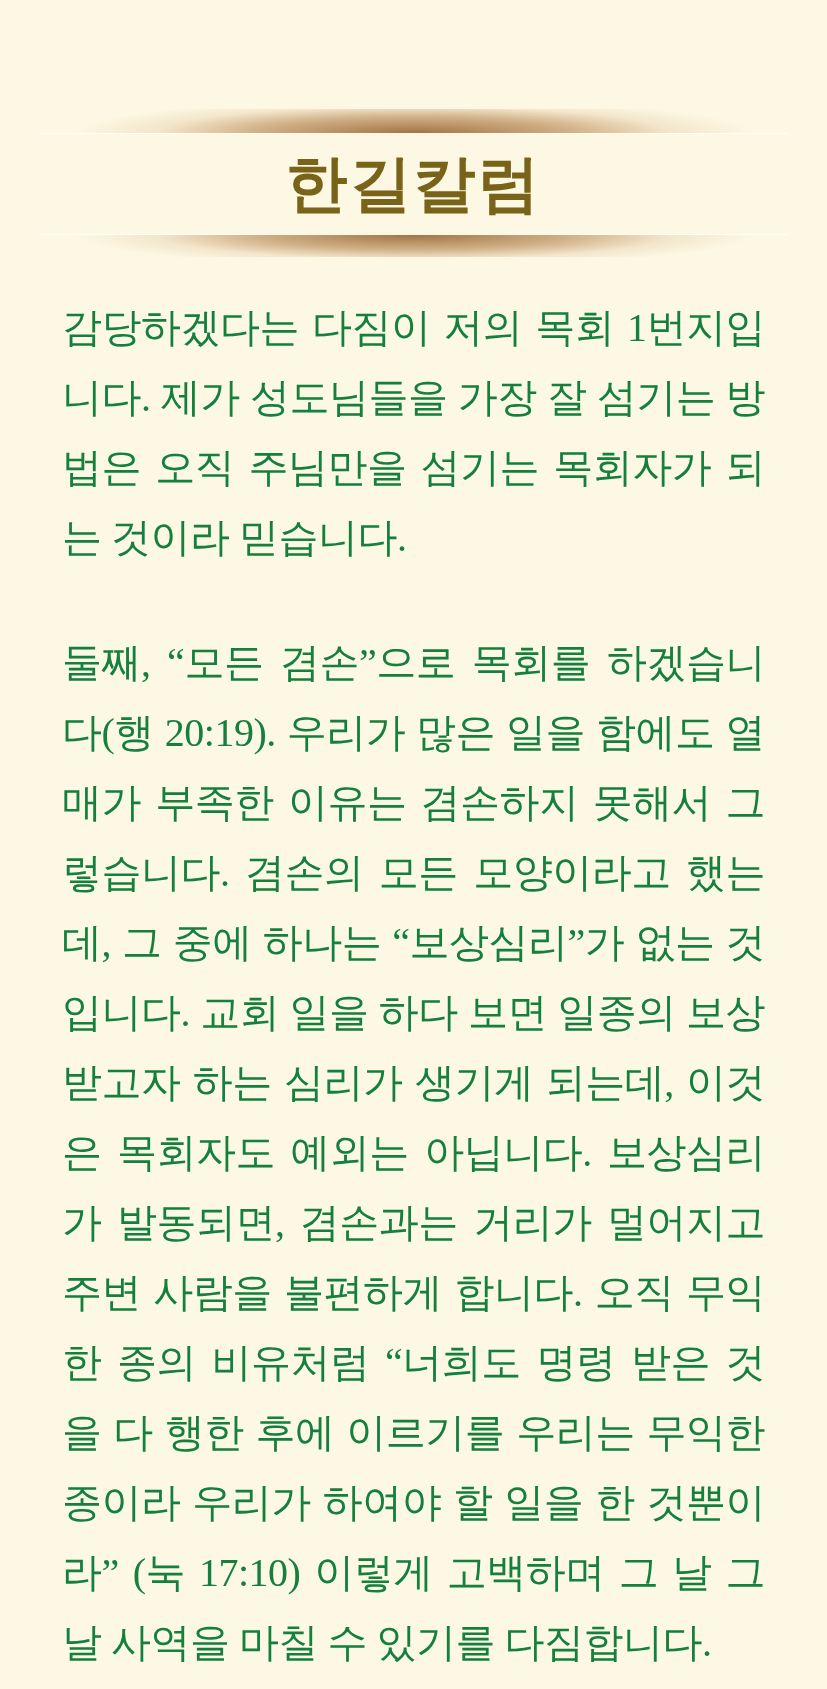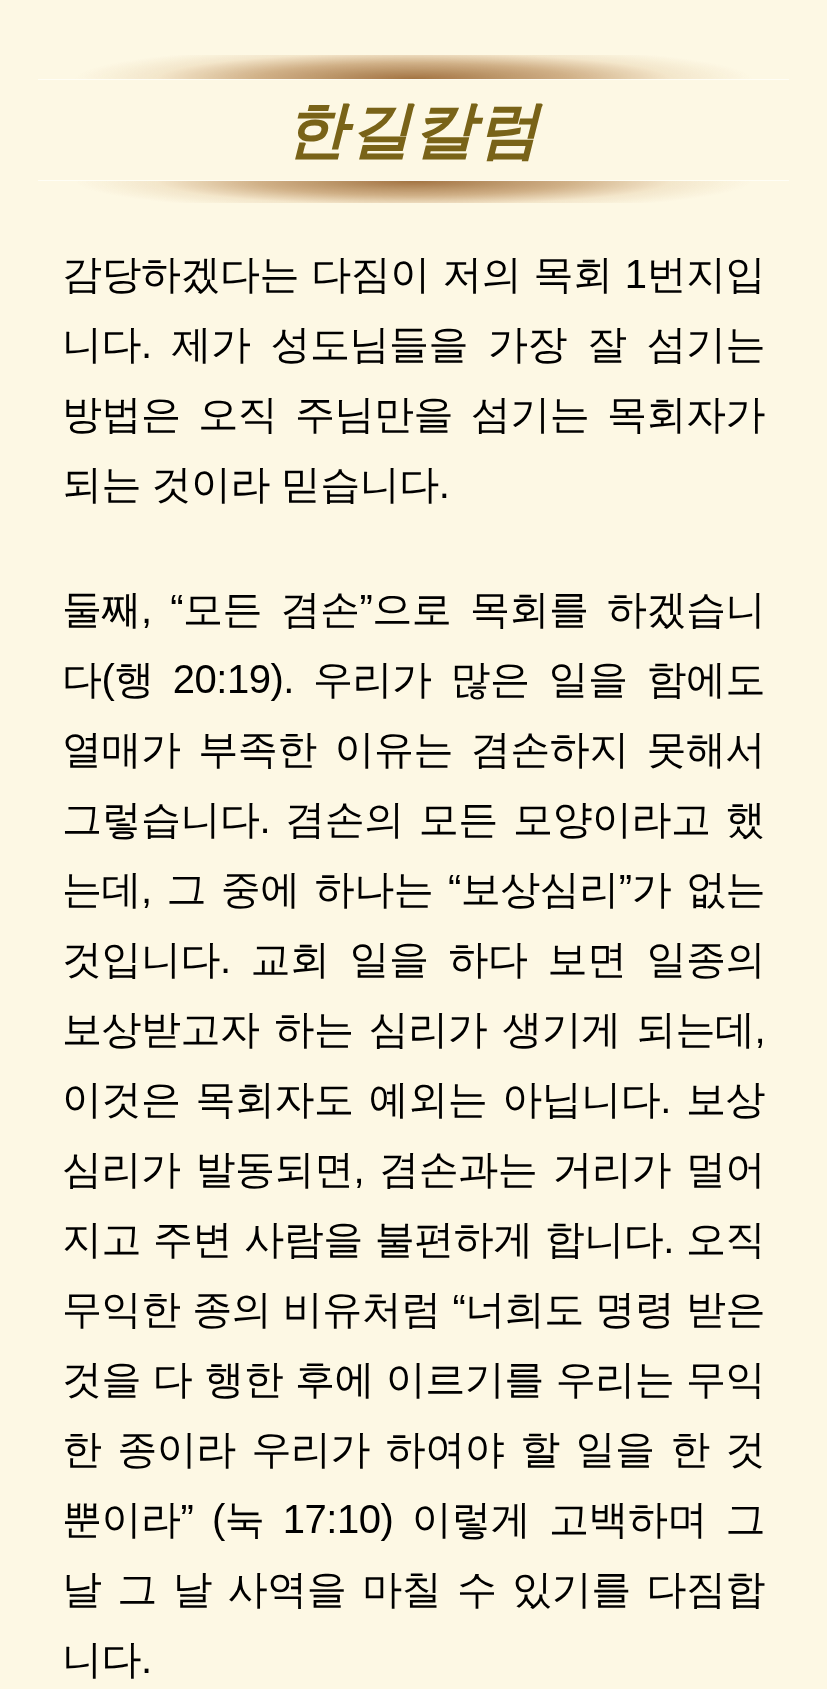--- a/index.html
+++ b/index.html
@@ -5,21 +5,21 @@
   html, body { margin: 0; padding: 0; }
   .page {
     position: relative;
     width: 827px;
     height: 1689px;
     background: #FDF8E4;
     overflow: hidden;
     font-family: "Liberation Sans", sans-serif;
   }
   
-  .header { padding-top: 55px; font-style: italic; }
+  .header { padding-top: 109px; }
   .divider {
     height: 24px;
     margin: 0 38px;
   }
   .divider-top {
     background: radial-gradient(ellipse 55% 175% at 50% 100%,
       rgba(146, 92, 38, 0.85) 0%,
       rgba(172, 118, 60, 0.55) 38%,
       rgba(214, 176, 126, 0.25) 62%,
       rgba(253, 248, 228, 0) 82%);
@@ -45,23 +45,24 @@
     letter-spacing: 2px;
   }
   
   .article {
     padding: 36px 62px 0 62px;
   }
   .para {
     margin: 0 0 55px 0;
     font-size: 40px;
     line-height: 70px;
-    color: #000000;
+    color: #15803d;
     text-align: justify;
     letter-spacing: -0.5px;
+    font-family: Liberation Serif, serif;
   }
 </style>
 </head>
 <body>
 
 <div class="page">
 
   <header class="header">
     <div class="divider divider-top"></div>
     <h1 class="title">한길칼럼</h1>

